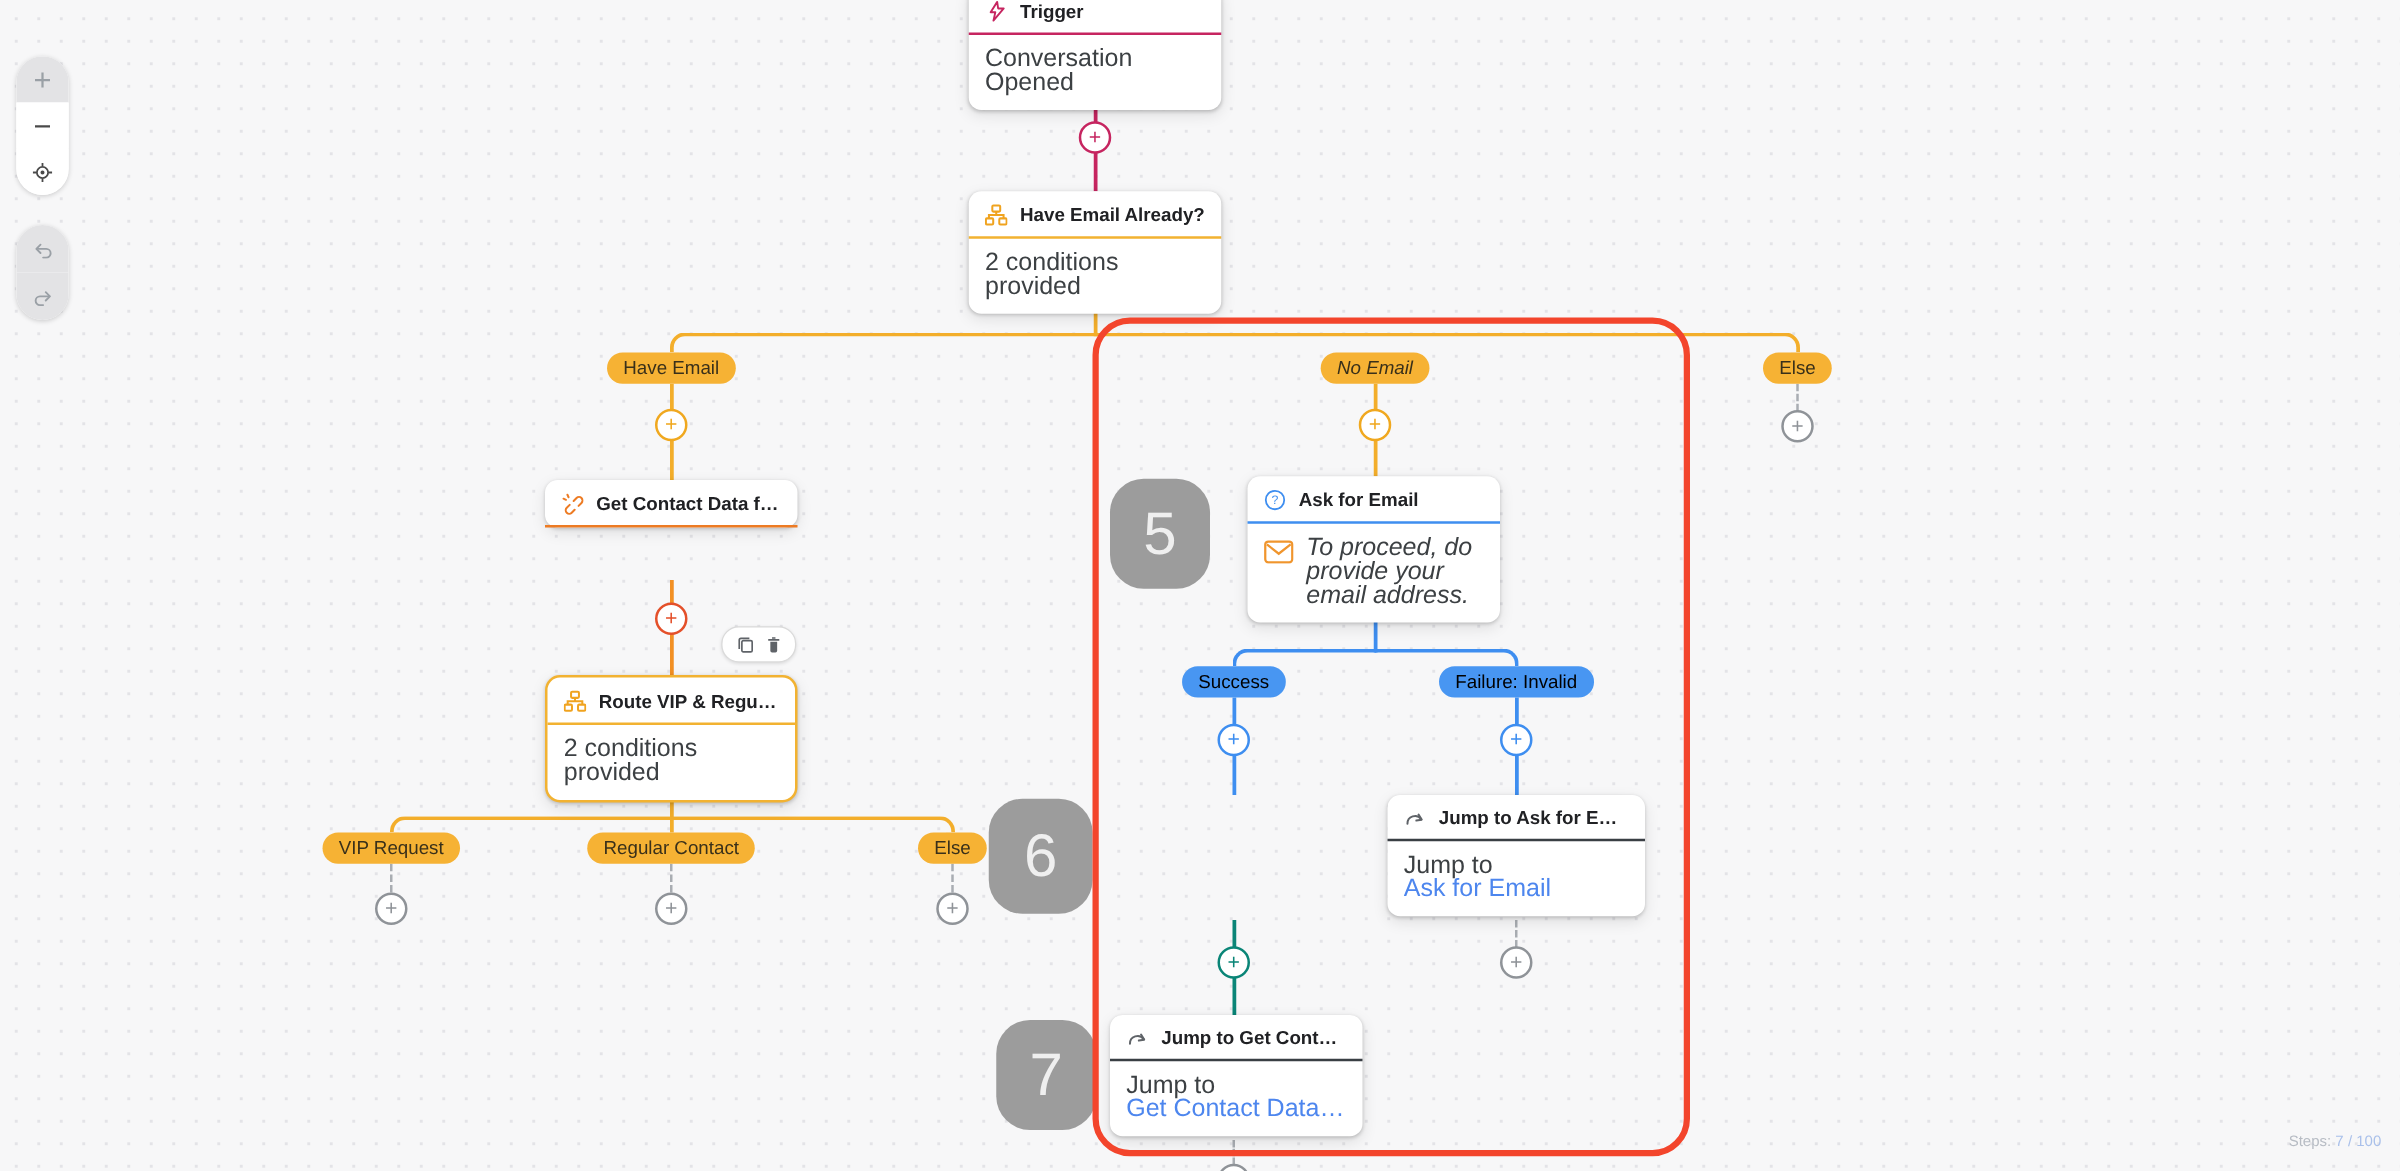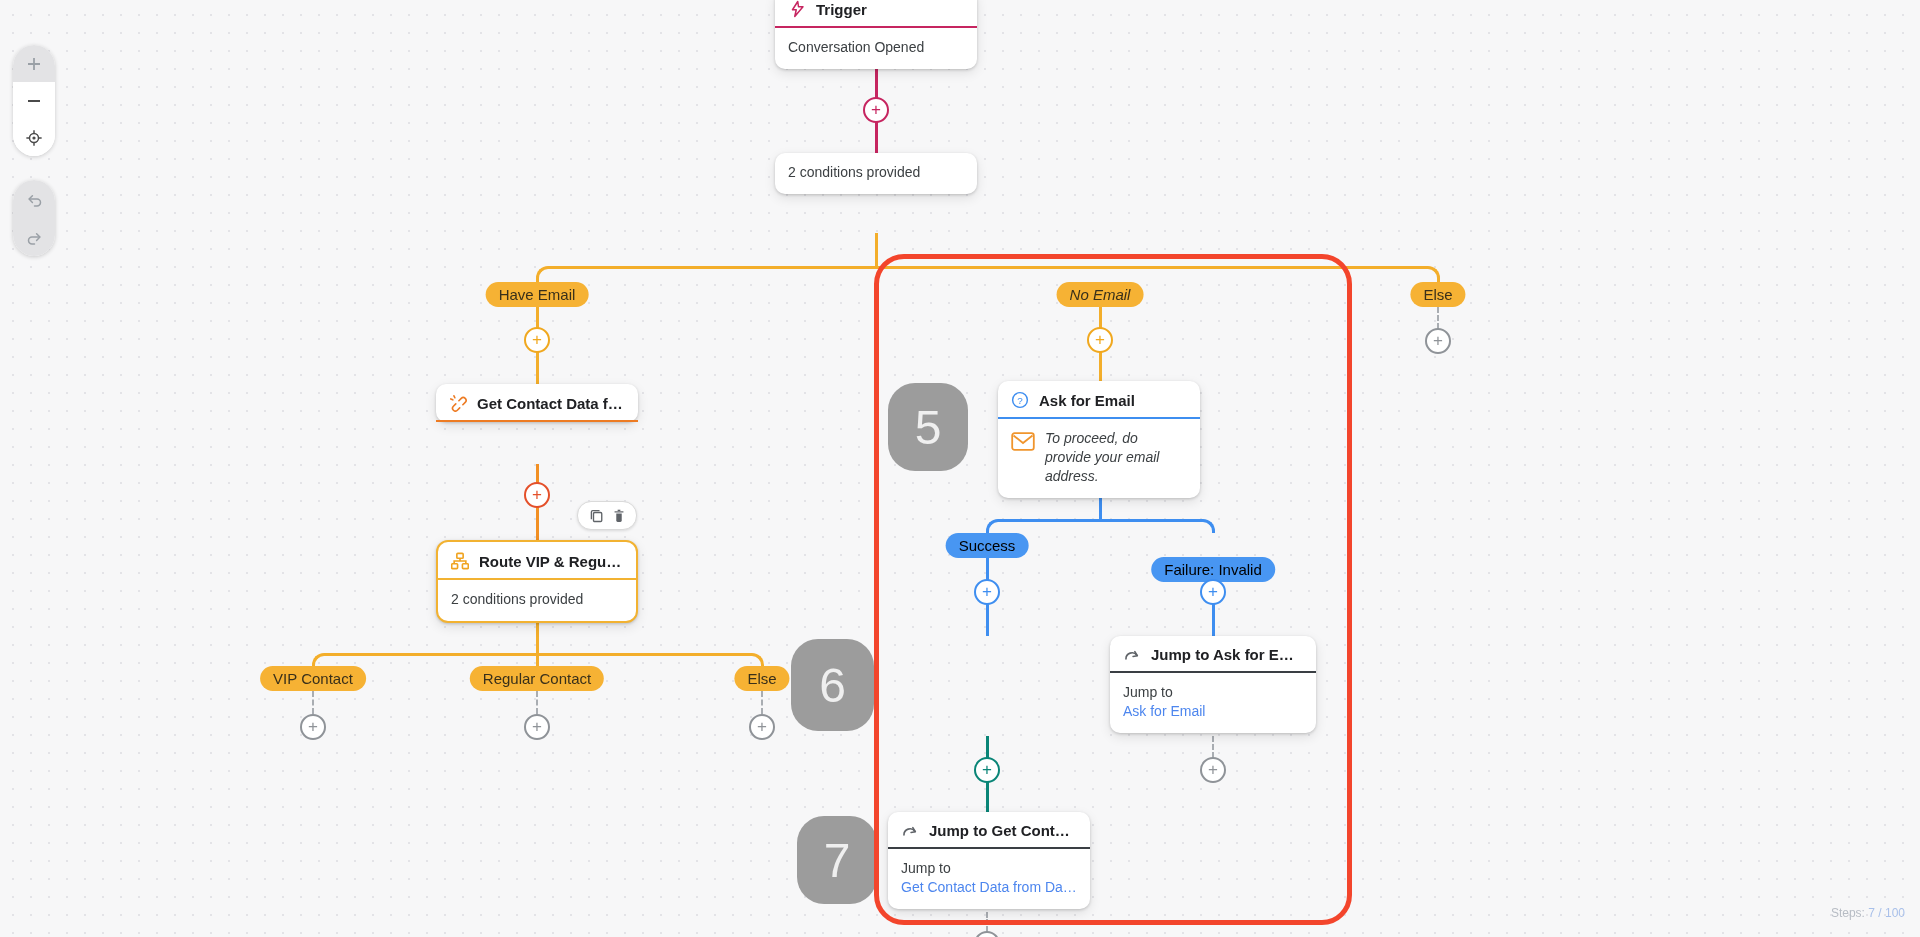--- a/index.html
+++ b/index.html
@@ -20,21 +20,21 @@
     z-index:10;box-sizing:border-box;
   }
   .card-header{
     display:flex;align-items:center;gap:10px;padding:10px 13px 8px 13px;
     border-bottom:2px solid var(--ac);
   }
   .card-title{
     font-size:15px;font-weight:700;color:#202124;white-space:nowrap;
     overflow:hidden;text-overflow:ellipsis;
   }
-  .card-body{padding:10px 13px 12px 13px;font-size:14px;color:#3c4043;line-height:19px;}
+  .card-body{padding:10px 13px 12px 13px;font-size:20px;color:#3c4043;line-height:19px;}
   .nicon{display:flex;flex:0 0 auto;color:var(--ic,var(--ac));}
   .link{color:#4d86ee;font-weight:500;cursor:pointer;white-space:nowrap;overflow:hidden;text-overflow:ellipsis;}
   .italic{font-style:italic;}
   
   .vline{position:absolute;width:3px;z-index:2;}
   .dashv{position:absolute;width:0;border-left:2px dashed #a9adb2;z-index:2;}
   .cornerL{position:absolute;border-left:3px solid var(--c);border-top:3px solid var(--c);
     border-top-left-radius:12px;box-sizing:border-box;z-index:2;}
   .cornerR{position:absolute;border-right:3px solid var(--c);border-top:3px solid var(--c);
     border-top-right-radius:12px;box-sizing:border-box;z-index:2;}
@@ -115,37 +115,37 @@
   <div class="dashv" style="left:1437px;top:307px;height:22px;"></div>
   <div class="plus gray" style="--c:#8f9398;left:1425px;top:328px;"></div>
 
   <div class="vline" style="left:535.5px;top:464px;height:76px;background:#f29024;"></div>
   <div class="plus" style="--c:#e4502a;left:524px;top:482px;"></div>
 
   <div class="vline" style="left:535.5px;top:618px;height:48px;background:#f3ae2b;"></div>
   <div class="cornerL" style="--c:#f3ae2b;left:311.5px;top:653px;width:226px;height:13px;"></div>
   <div class="cornerR" style="--c:#f3ae2b;left:537px;top:653px;width:226.5px;height:13px;"></div>
 
-  <div class="pill amber" style="left:313px;top:666px;">VIP Contact</div>
+  <div class="pill amber" style="left:313px;top:666px;">VIP Request</div>
   <div class="pill amber" style="left:537px;top:666px;">Regular Contact</div>
   <div class="pill amber" style="left:762px;top:666px;">Else</div>
 
   <div class="dashv" style="left:311.5px;top:691px;height:23px;"></div>
   <div class="plus gray" style="--c:#8f9398;left:300px;top:714px;"></div>
   <div class="dashv" style="left:536px;top:691px;height:23px;"></div>
   <div class="plus gray" style="--c:#8f9398;left:524px;top:714px;"></div>
   <div class="dashv" style="left:761px;top:691px;height:23px;"></div>
   <div class="plus gray" style="--c:#8f9398;left:749px;top:714px;"></div>
 
   <div class="vline" style="left:1098.5px;top:483px;height:39px;background:#3e8ef0;"></div>
   <div class="cornerL" style="--c:#3e8ef0;left:985.5px;top:519px;width:115px;height:14px;"></div>
   <div class="cornerR" style="--c:#3e8ef0;left:1100px;top:519px;width:115px;height:14px;"></div>
 
   <div class="pill blue" style="left:987px;top:533px;">Success</div>
-  <div class="pill blue" style="left:1213px;top:557px;">Failure: Invalid</div>
+  <div class="pill blue" style="left:1213px;top:533px;">Failure: Invalid</div>
 
   <div class="vline" style="left:985.5px;top:558px;height:78px;background:#3e8ef0;"></div>
   <div class="plus" style="--c:#3e8ef0;left:974px;top:579px;"></div>
   <div class="vline" style="left:1211.5px;top:558px;height:78px;background:#3e8ef0;"></div>
   <div class="plus" style="--c:#3e8ef0;left:1200px;top:579px;"></div>
 
   <div class="vline" style="left:985.5px;top:736px;height:76px;background:#0a8577;"></div>
   <div class="plus" style="--c:#0a8577;left:974px;top:757px;"></div>
 
   <div class="dashv" style="left:1211.5px;top:736px;height:22px;"></div>
@@ -160,20 +160,31 @@
         <svg width="18" height="18" viewBox="0 0 24 24" fill="none" stroke="currentColor" stroke-width="2" stroke-linejoin="round" stroke-linecap="round">
             <path d="M13 2 L6 13 h5 l-2 9 L20 9 h-6 z"></path>
           </svg>
       </span>
       <span class="card-title">Trigger</span>
     </div>
     <div class="card-body">Conversation Opened</div>
   </div>
 
   <div class="card" style="--ac:#f2b231;--ic:#f0a31f;left:775px;top:153px;">
+    <div class="card-header">
+      <span class="nicon">
+        <svg width="18" height="18" viewBox="0 0 20 20" fill="none" stroke="currentColor" stroke-width="1.8">
+            <rect x="6.5" y="1.5" width="7" height="5.5" rx="1"></rect>
+            <path d="M10 7 v3 M3.5 13 v-3 h13 v3"></path>
+            <rect x="0.8" y="13" width="6.5" height="5.5" rx="1"></rect>
+            <rect x="12.7" y="13" width="6.5" height="5.5" rx="1"></rect>
+          </svg>
+      </span>
+      <span class="card-title">Have Email Already?</span>
+    </div>
     <div class="card-body">2 conditions provided</div>
   </div>
 
   <div class="card" style="--ac:#ed7b23;left:436px;top:384px;">
     <div class="card-header">
       <span class="nicon">
         <svg width="18" height="18" viewBox="0 0 20 20" fill="none" stroke="currentColor" stroke-width="1.8" stroke-linecap="round">
             <path d="M11 7.5 l2.6-2.6 a3.1 3.1 0 0 1 4.4 4.4 L15.4 11.9"></path>
             <path d="M7.5 11 L4.9 13.6 a3.1 3.1 0 0 0 4.4 4.4 l2.6-2.6"></path>
             <path d="M4.2 6.5 L2 5.5 M6.5 4.2 L5.5 2"></path>

